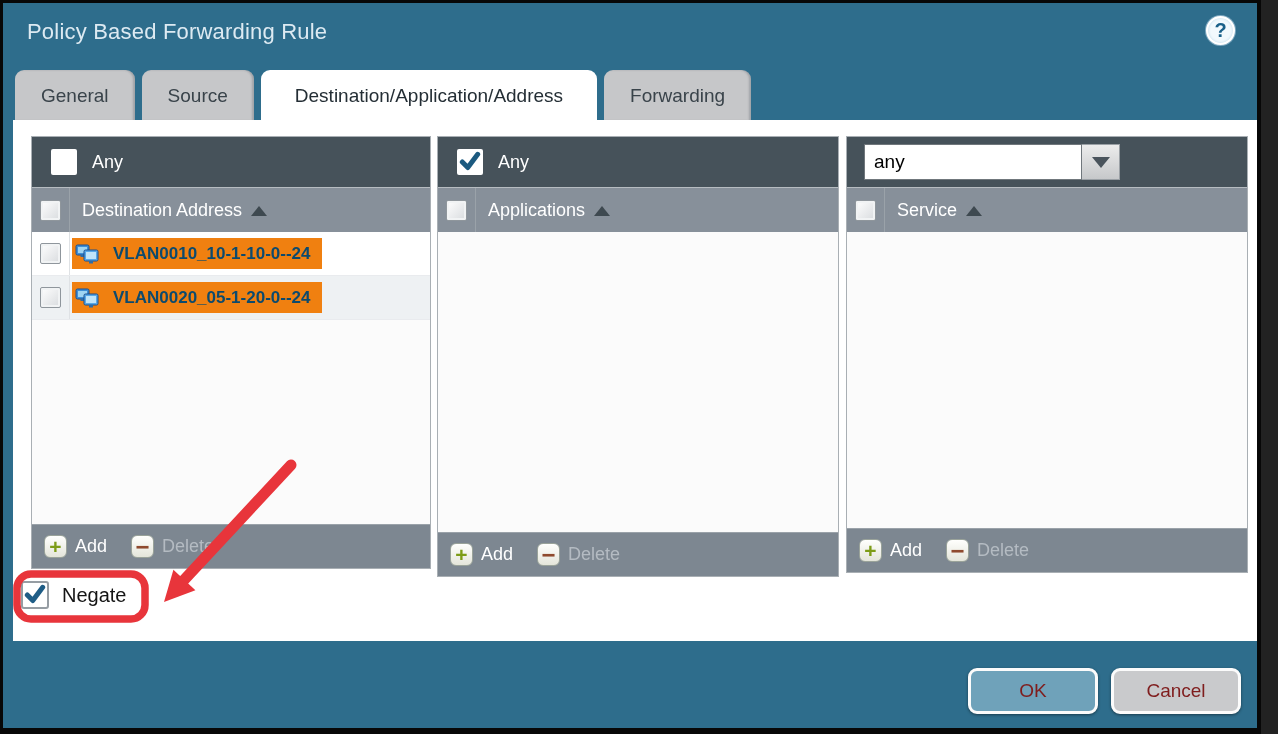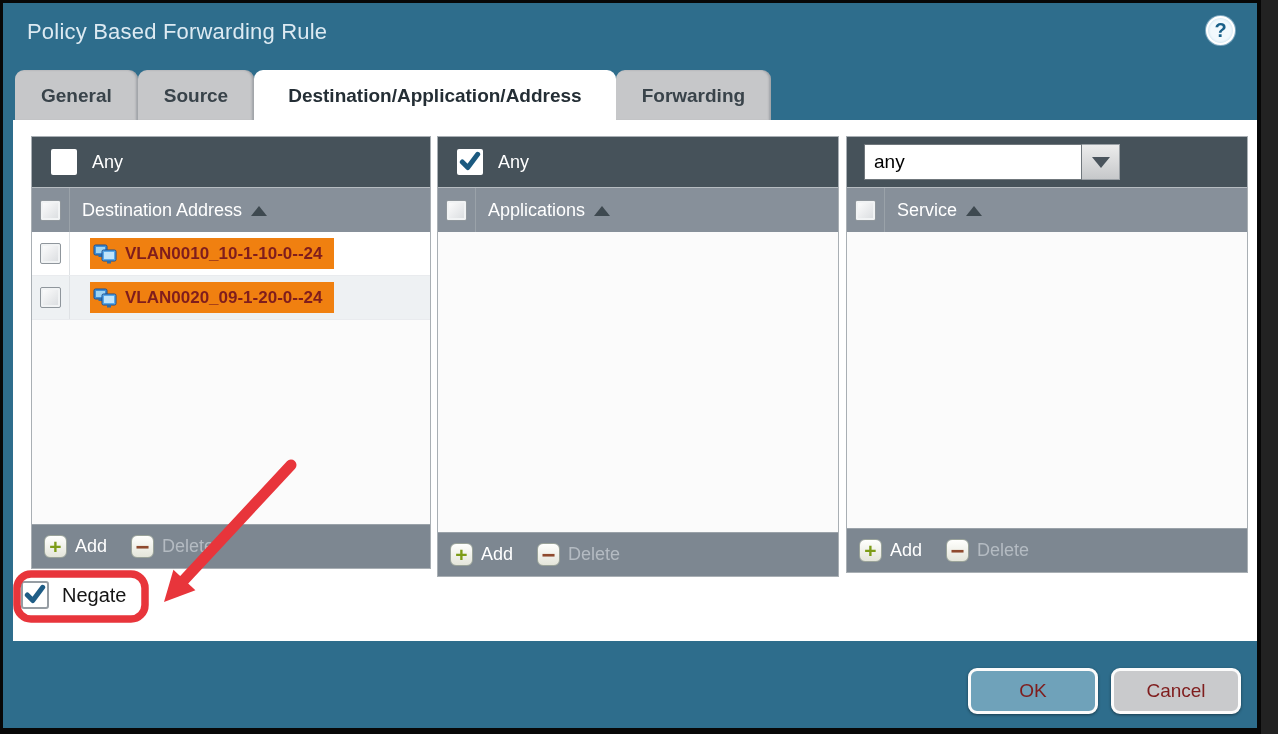--- a/index.html
+++ b/index.html
@@ -15,21 +15,21 @@
     font-size:22px; color:#ddeaf2; letter-spacing:.2px;
   }
   .help {
     position:absolute; right:22px; top:13px; width:29px; height:29px;
     border-radius:50%; background:#f2f9fd; border:2px solid #ffffff;
     box-shadow:0 0 0 1px #7fa9c0, inset 0 0 3px #bcd9e8;
     display:flex; align-items:center; justify-content:center;
     color:#1a6089; font-weight:bold; font-size:20px; cursor:pointer;
   }
   
-  .tabs { position:absolute; left:12px; top:67px; display:flex; height:51px;font-weight:bold; }
+  .tabs { position:absolute; left:12px; top:67px; display:flex; gap:7px; height:51px; }
   .tab {
     background:#c6c7c9; border-radius:9px 9px 0 0;
     padding:0 26px; display:flex; align-items:center;
     font-size:19px; color:#39434a; cursor:pointer;
     box-shadow:inset -2px 0 2px rgba(50,60,70,.25);
   }
   .tab.active {
     background:#ffffff; color:#242e35; z-index:3;
     box-shadow:none; padding:0 34px;
   }
@@ -68,22 +68,22 @@
   .lrow {
     height:44px; display:flex; align-items:center; background:#ffffff;
     border-bottom:1px solid #e9ebee; cursor:pointer;
   }
   .lrow.alt { background:#eef1f3; }
   .row-cb-cell {
     width:38px; height:100%; display:flex; align-items:center; justify-content:center;
     border-right:1px solid #dfe2e5; flex:0 0 auto;
   }
   .chip {
-    margin-left:20px; height:31px; background:#f08010; color:#7f1d1d;
-    display:flex; align-items:center; gap:8px; padding:0 11px 0 3px;
+    margin-left:2px; height:31px; background:#f08010; color:#0c4a6e;
+    display:flex; align-items:center; gap:14px; padding:0 11px 0 3px;
     font-weight:bold; font-size:17px; white-space:nowrap;
   }
   .col-foot {
     height:44px; background:#7d8791; display:flex; align-items:center;
     padding-left:12px; gap:24px; flex:0 0 auto; border-top:1px solid #9aa2a9;
   }
   .act { display:flex; align-items:center; gap:8px; cursor:pointer; }
   .act-ic {
     width:23px; height:23px; border-radius:6px; border:1px solid #9aa39a;
     background:linear-gradient(#fffffd,#e4e5da);
@@ -195,21 +195,21 @@
             </span>
           <span class="chip">
             <svg width="24" height="22" viewBox="0 0 24 22">
               <rect x="1" y="2" width="13" height="10" rx="1.5" fill="#3f8fd6" stroke="#1b4f8f"></rect>
               <rect x="3" y="4" width="9" height="6" fill="#9fd4f2"></rect>
               <rect x="5.5" y="12" width="4" height="2" fill="#2e6da8"></rect>
               <rect x="9" y="7" width="14" height="11" rx="1.5" fill="#57a8e8" stroke="#1b4f8f"></rect>
               <rect x="11" y="9" width="10" height="7" fill="#bfe4fa"></rect>
               <rect x="14" y="18" width="4" height="2.5" fill="#2e6da8"></rect>
             </svg>
-            <span>VLAN0020_09-1-20-0--24</span>
+            <span>VLAN0020_05-1-20-0--24</span>
           </span>
         </div>
       </div>
       <div class="col-foot">
         <span class="act">
           <span class="act-ic plus">+</span>
           <span class="act-lb">Add</span>
         </span>
         <span class="act disabled">
           <span class="act-ic minus">−</span>

